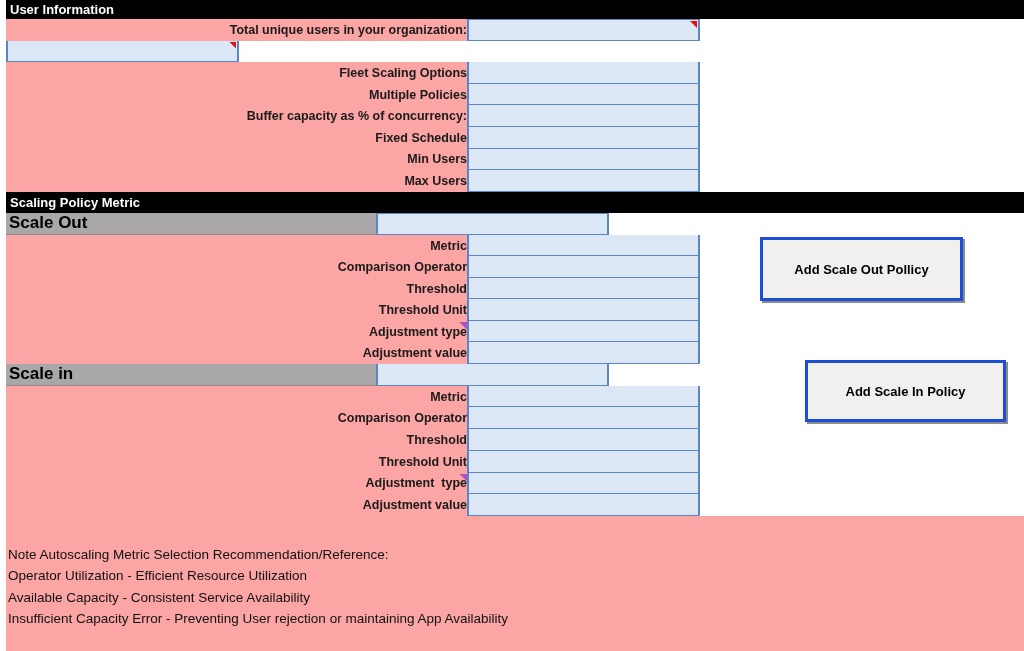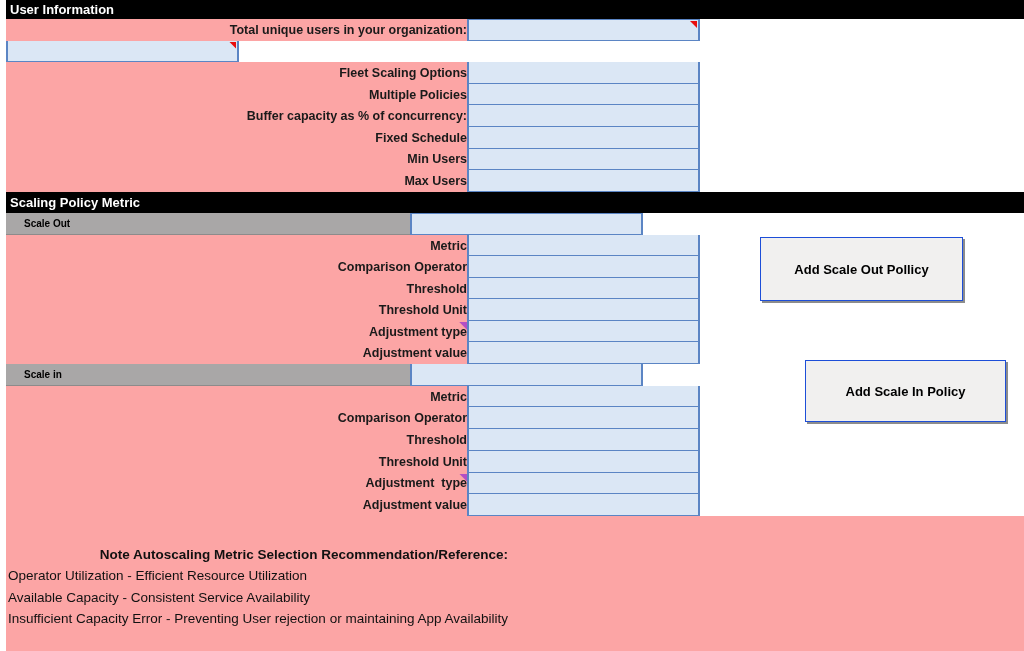--- a/index.html
+++ b/index.html
@@ -22,41 +22,41 @@
 
   .label-cell { width:461px; position:relative; display:flex; align-items:center;
                 justify-content:flex-end; font-weight:bold;
                 font-size:12.5px; color:#1a1a1a; white-space:pre; }
   .input-cell { width:233px; background:#dbe7f5; border-left:2px solid #5b85c4;
                 border-right:2px solid #5b85c4; border-bottom:1.5px solid #5b85c4;
                 position:relative; font-size:12.5px; }
   .first-cell { border-top:1.5px solid #5b85c4; }
   .filler { flex:1; background:#ffffff; }
 
-  .gray-head { width:404px; background:#a9a7a7; border-bottom:1px solid #8d8b8b;
-               display:flex; align-items:center; padding-left:18px; font-weight:bold;
-               font-size:10px; color:#000; }
+  .gray-head { width:370px; background:#a9a7a7; border-bottom:1px solid #8d8b8b;
+               display:flex; align-items:center; padding-left:3px; font-weight:bold;
+               font-size:17px; color:#000; }
 
   
   .red-marker { position:absolute; top:1px; right:1px; width:7px; height:7px;
                 background:#e90d0d; clip-path:polygon(0 0, 100% 0, 100% 100%); }
   .magenta-marker { position:absolute; top:1px; right:0; width:8px; height:8px;
                 background:#b44fc4; clip-path:polygon(0 0, 100% 0, 100% 100%); }
 
   
-  .xl-button { position:absolute; background:#f1f0ef; border:1px solid #1d4ed8;
+  .xl-button { position:absolute; background:#f1f0ef; border:3px solid #1d4ed8;
                box-shadow:2px 2px 0 #8c8c8c; display:flex; align-items:center;
                justify-content:center; font-weight:bold; font-size:13px; color:#000;
                cursor:pointer; }
   #btn-scale-out { left:754px; top:237px; width:203px; height:64px; }
   #btn-scale-in  { left:799px; top:360px; width:201px; height:62px; }
 
   
   .notes { position:absolute; left:2px; top:544px; font-size:13.5px; line-height:21.3px; }
-  .notes .heading { font-weight:bold;text-align:right; }
+  .notes .heading { font-weight:normal; }
 </style>
 </head>
 <body>
 
 <div class="sheet">
 
   <div class="black-bar bar-user">
     <span>User Information</span>
   </div>
 

